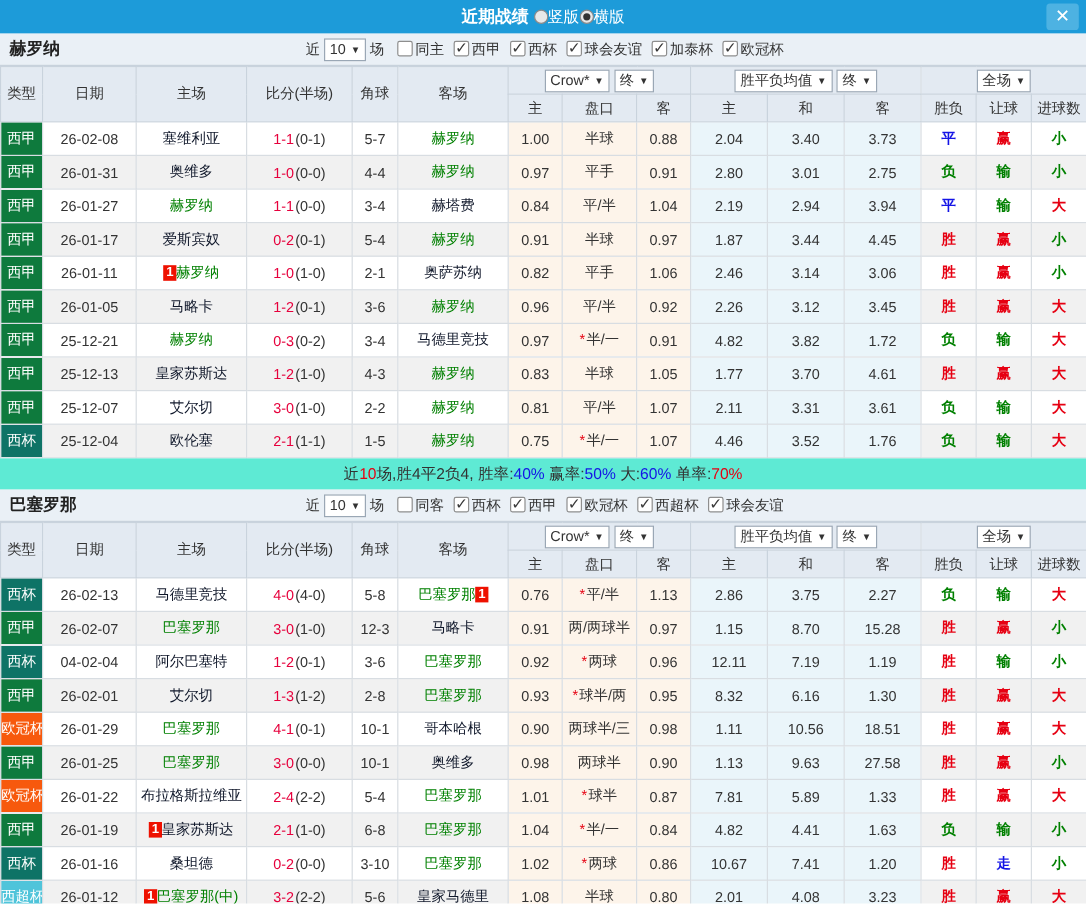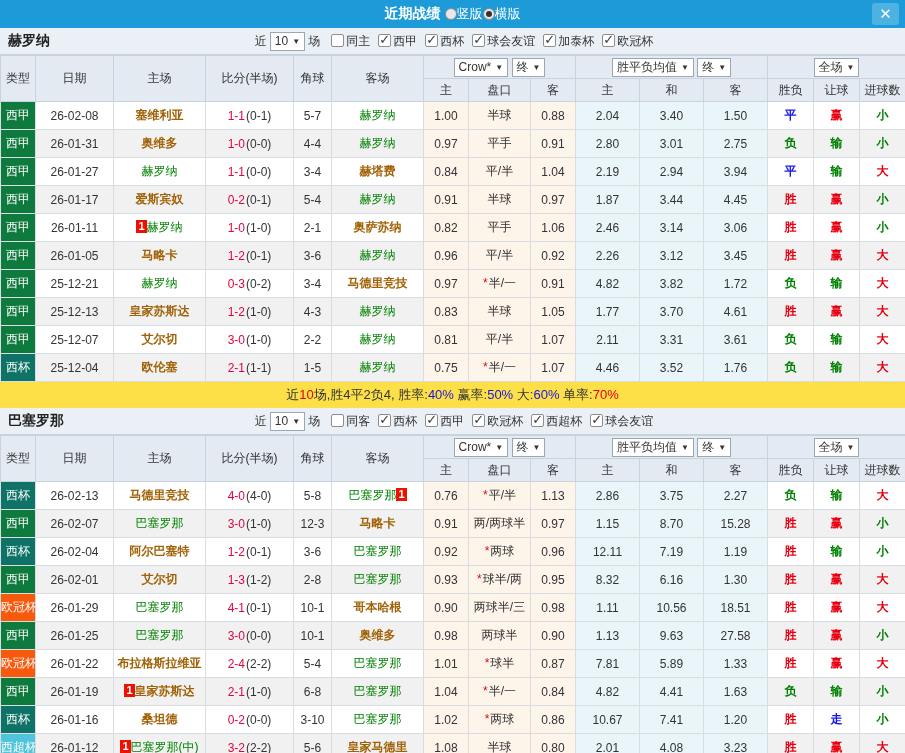--- a/index.html
+++ b/index.html
@@ -48,30 +48,30 @@
   thead tr.ddrow th { height:23px; }
   tbody td { height:28px; }
   tr.odd td { background:#fff; }
   tr.even td { background:#f1f1f1; }
   tbody td.odds-col { background:#fdf4ea; }
   tbody td.mean-col { background:#eaf5fa; }
   td.league { color:#fff; }
   .ft { color:#e6003c; }
   .ht { color:#333; margin-left:1px;margin-top:20px; }
   .green-team { color:#008000; }
-  .plain-team { color:#a16207;font-weight:bold; }
+  .plain-team { color:#0f172a; }
   .badge { display:inline-block; background:#ee1100; color:#fff; font-size:11px;
     line-height:13px; padding:0 2px; font-weight:bold; vertical-align:1px; }
   .star { color:#e60012; margin-right:1px; }
   .c-red { color:#e60012; font-weight:bold; }
   .c-green { color:#008000; font-weight:bold; }
   .c-blue { color:#1414e6; font-weight:bold; }
   
   .summary { height:26px; line-height:25px; text-align:center; font-size:13px;
-    background:#fde047; }
+    background:#5eead4; }
   .summary span { font-weight:normal; }
 </style>
 </head>
 <body>
 
 <div class="titlebar">
   <div class="titlebar-center">
     <span class="title">近期战绩</span>
     <span class="radio"></span>
     <span class="radio-label">竖版</span>
@@ -147,21 +147,21 @@
           <td class="date">26-02-08</td>
           <td class="team"><span class="plain-team">塞维利亚</span></td>
           <td class="score"><span class="ft">1-1</span><span class="ht">(0-1)</span></td>
           <td class="corner">5-7</td>
           <td class="team"><span class="green-team">赫罗纳</span></td>
           <td class="odds-col">1.00</td>
           <td class="odds-col"><span>半球</span></td>
           <td class="odds-col">0.88</td>
           <td class="mean-col">2.04</td>
           <td class="mean-col">3.40</td>
-          <td class="mean-col">1.50</td>
+          <td class="mean-col">3.73</td>
           <td class="res"><span class="c-blue">平</span></td>
           <td class="res"><span class="c-red">赢</span></td>
           <td class="res"><span class="c-green">小</span></td>
         </tr>
         <tr class="even">
           <td class="league" style="background: rgb(14, 122, 61);">西甲</td>
           <td class="date">26-01-31</td>
           <td class="team"><span class="plain-team">奥维多</span></td>
           <td class="score"><span class="ft">1-0</span><span class="ht">(0-0)</span></td>
           <td class="corner">4-4</td>
@@ -407,21 +407,21 @@
           <td class="odds-col">0.97</td>
           <td class="mean-col">1.15</td>
           <td class="mean-col">8.70</td>
           <td class="mean-col">15.28</td>
           <td class="res"><span class="c-red">胜</span></td>
           <td class="res"><span class="c-red">赢</span></td>
           <td class="res"><span class="c-green">小</span></td>
         </tr>
         <tr class="odd">
           <td class="league" style="background: rgb(14, 115, 102);">西杯</td>
-          <td class="date">26-02-04</td>
+          <td class="date">04-02-04</td>
           <td class="team"><span class="plain-team">阿尔巴塞特</span></td>
           <td class="score"><span class="ft">1-2</span><span class="ht">(0-1)</span></td>
           <td class="corner">3-6</td>
           <td class="team"><span class="green-team">巴塞罗那</span></td>
           <td class="odds-col">0.92</td>
           <td class="odds-col"><span class="star">*</span><span>两球</span></td>
           <td class="odds-col">0.96</td>
           <td class="mean-col">12.11</td>
           <td class="mean-col">7.19</td>
           <td class="mean-col">1.19</td>

